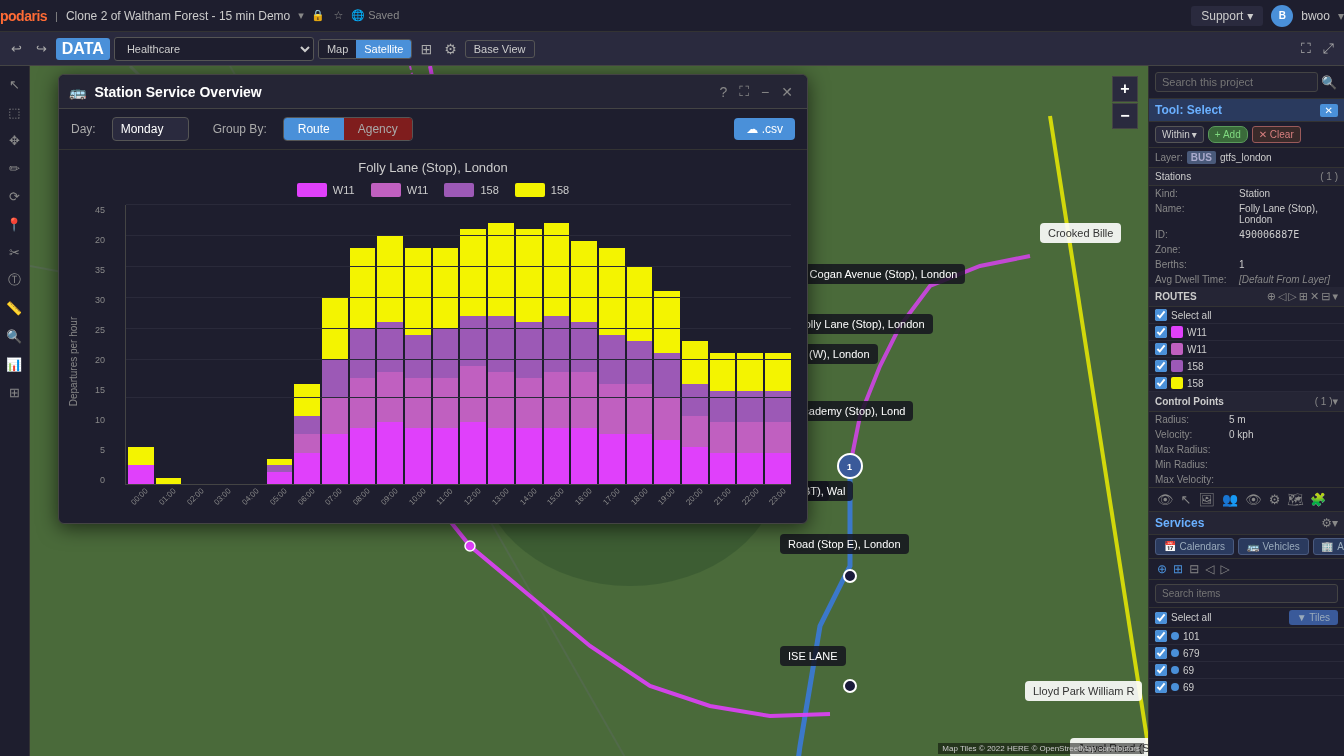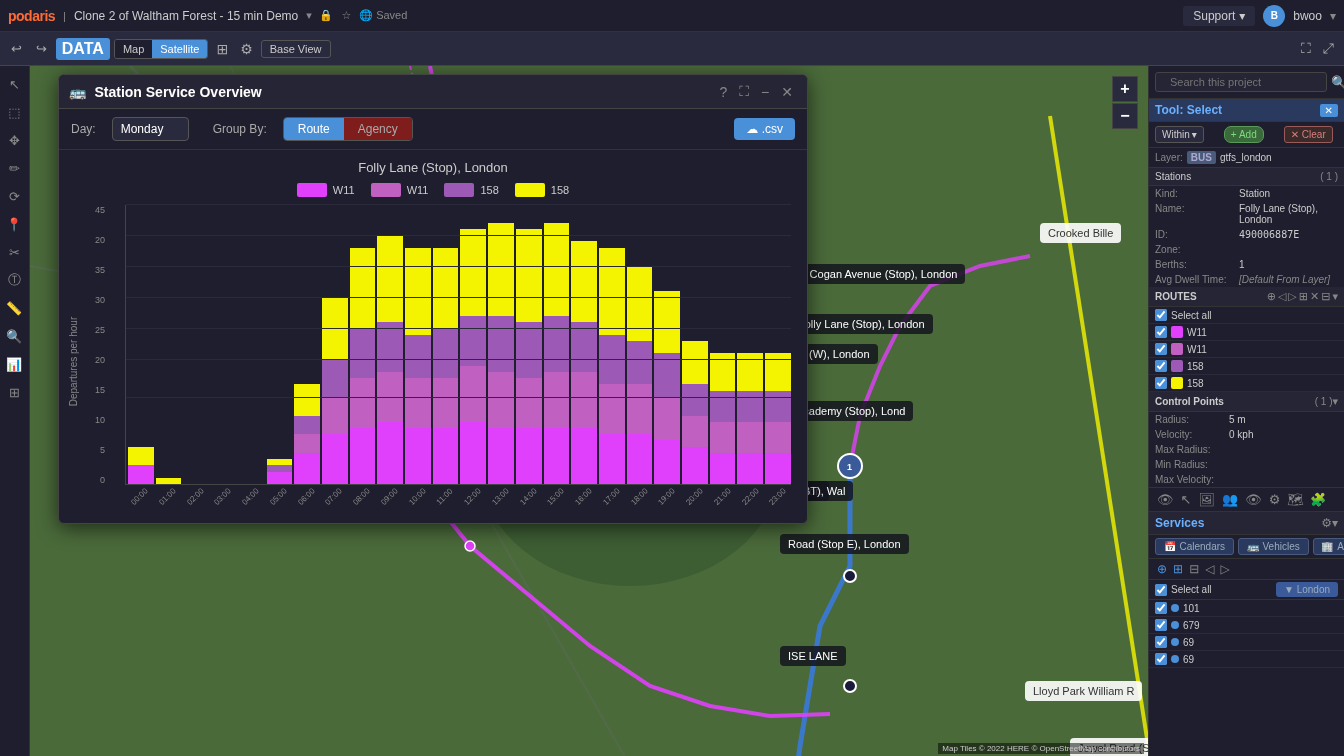--- a/index.html
+++ b/index.html
@@ -1,19 +1,19 @@
 <!DOCTYPE html>
 <html><head>
   <meta charset="utf-8">
   <style>
     * { box-sizing: border-box; margin: 0; padding: 0; }
     body { font-family: -apple-system, BlinkMacSystemFont, 'Segoe UI', sans-serif; background: #1a1a2e; color: #fff; width: 1344px; height: 756px; overflow: hidden; font-size: 12px; }
 
     
-    #topbar { display: flex; align-items: center; background: #1e1e2e; height: 32px; padding: 0 8px; gap: 8px; border-bottom: 1px solid #333; }
+    #topbar { display: flex; align-items: center; background: #1e1e2e; height: 32px; padding: 0 0; gap: 8px; border-bottom: 1px solid #333; }
     #topbar .logo { color: #ff6b35; font-weight: 900; font-size: 14px; letter-spacing: -0.5px; }
     #topbar .project-name { color: #ccc; font-size: 12px; }
     #topbar .lock-icon, #topbar .star-icon { color: #888; font-size: 11px; }
     #topbar .saved { color: #888; font-size: 11px; }
     #topbar .spacer { flex: 1; }
     #topbar .support { background: #2a2a3e; border: none; color: #ccc; padding: 3px 10px; border-radius: 3px; cursor: pointer; font-size: 12px; display: flex; align-items: center; gap: 4px; }
     #topbar .user-avatar { width: 22px; height: 22px; border-radius: 50%; background: #4a90d9; display: flex; align-items: center; justify-content: center; font-size: 10px; color: #fff; font-weight: bold; }
     #topbar .username { color: #ccc; font-size: 12px; }
 
     
@@ -67,28 +67,28 @@
     .sso-chart { padding: 10px 16px 16px 16px; }
     .chart-title { text-align: center; color: #ccc; font-size: 13px; margin-bottom: 8px; }
     .legend { display: flex; gap: 16px; margin-bottom: 8px; justify-content: center; flex-wrap: wrap; }
     .legend-item { display: flex; align-items: center; gap: 6px; font-size: 11px; color: #ccc; }
     .legend-swatch { width: 30px; height: 14px; border-radius: 2px; }
     .chart-bars { display: flex; align-items: flex-end; gap: 2px; height: 280px; border-left: 1px solid #444; border-bottom: 1px solid #444; padding-left: 2px; position: relative; }
 
     
     #right-panel { width: 196px; background: #1e1e2e; border-left: 1px solid #333; display: flex; flex-direction: column; overflow: hidden; }
     .right-search { display: flex; align-items: center; padding: 6px; border-bottom: 1px solid #333; gap: 4px; }
-    .right-search input { background: #252535; border: 1px solid #444; color: #ccc; padding: 3px 14px; border-radius: 3px; font-size: 11px; flex: 1; }
+    .right-search input { background: #252535; border: 1px solid #444; color: #ccc; padding: 3px 6px; border-radius: 3px; font-size: 11px; flex: 1; }
     .right-search-icon { color: #888; font-size: 13px; }
 
     .tool-select-header { display: flex; align-items: center; padding: 4px 6px; background: #2a3a5e; border-bottom: 1px solid #333; }
     .tool-select-label { color: #6ab0ff; font-size: 12px; font-weight: 600; flex: 1; }
     .tool-select-btn { background: #4a90d9; border: none; color: #fff; font-size: 11px; padding: 1px 6px; border-radius: 2px; cursor: pointer; }
 
-    .within-row { display: flex; align-items: center; padding: 4px 6px; gap: 20px; border-bottom: 1px solid #333; }
+    .within-row { display: flex; align-items: center; padding: 4px 6px; gap: 4px; border-bottom: 1px solid #333; }
     .within-btn { background: #2a2a3e; border: 1px solid #555; color: #ccc; padding: 2px 6px; border-radius: 3px; font-size: 10px; cursor: pointer; display: flex; align-items: center; gap: 2px; }
     .add-btn { background: #3a6a3a; border: 1px solid #5a9a5a; color: #7fd97f; padding: 2px 6px; border-radius: 7px; font-size: 10px; cursor: pointer; }
     .clear-btn { background: #3a2a2a; border: 1px solid #9a5a5a; color: #d97f7f; padding: 2px 6px; border-radius: 3px; font-size: 10px; cursor: pointer; }
 
     .layer-row { display: flex; align-items: center; padding: 3px 6px; gap: 4px; border-bottom: 1px solid #333; }
     .layer-label { color: #888; font-size: 10px; }
     .layer-badge { background: #4a5a7a; color: #aac; padding: 1px 4px; border-radius: 2px; font-size: 10px; font-weight: bold; }
     .layer-name { color: #ccc; font-size: 10px; }
 
     .prop-row { display: flex; padding: 2px 6px; gap: 4px; }
@@ -163,20 +163,23 @@
   </button>
   <div class="user-avatar">B</div>
   <span class="username">bwoo</span>
   <span style="color:#888;">▾</span>
 </div>
 
 <div id="toolbar">
   <button class="tool-btn">↩</button>
   <button class="tool-btn">↪</button>
   <span class="data-badge">DATA</span>
+  <select class="data-selector">
+    <option>Healthcare</option>
+  </select>
   <div class="map-sat-btns">
     <button class="map-sat-btn">Map</button>
     <button class="map-sat-btn active">Satellite</button>
   </div>
   <button class="icon-btn">⊞</button>
   <button class="icon-btn">⚙</button>
   <button class="base-view-btn">Base View</button>
   <div class="toolbar-spacer"></div>
   <button class="icon-btn">⛶</button>
   <button class="icon-btn">⤢</button>
@@ -653,25 +656,28 @@
     </div>
 
     <div class="services-toolbar">
       <button class="svc-toolbar-btn blue">⊕</button>
       <button class="svc-toolbar-btn blue">⊞</button>
       <button class="svc-toolbar-btn">⊟</button>
       <button class="svc-toolbar-btn">◁</button>
       <button class="svc-toolbar-btn">▷</button>
     </div>
 
+    <div class="services-search">
+      <input type="text" placeholder="Search items" style="">
+    </div>
 
     <div class="services-filter-row">
       <input type="checkbox" class="service-checkbox" checked="" style="">
       <span class="select-all-label">Select all</span>
-      <button class="filter-btn">▼ London</button>
+      <button class="filter-btn">▼ Tiles</button>
     </div>
 
     <div class="service-item">
       <input type="checkbox" class="service-checkbox" checked="" style="">
       <div class="service-dot" style="background:#4a90d9;"></div>
       <span class="service-name">101</span>
     </div>
     <div class="service-item">
       <input type="checkbox" class="service-checkbox" checked="" style="">
       <div class="service-dot" style="background:#4a90d9;"></div>

